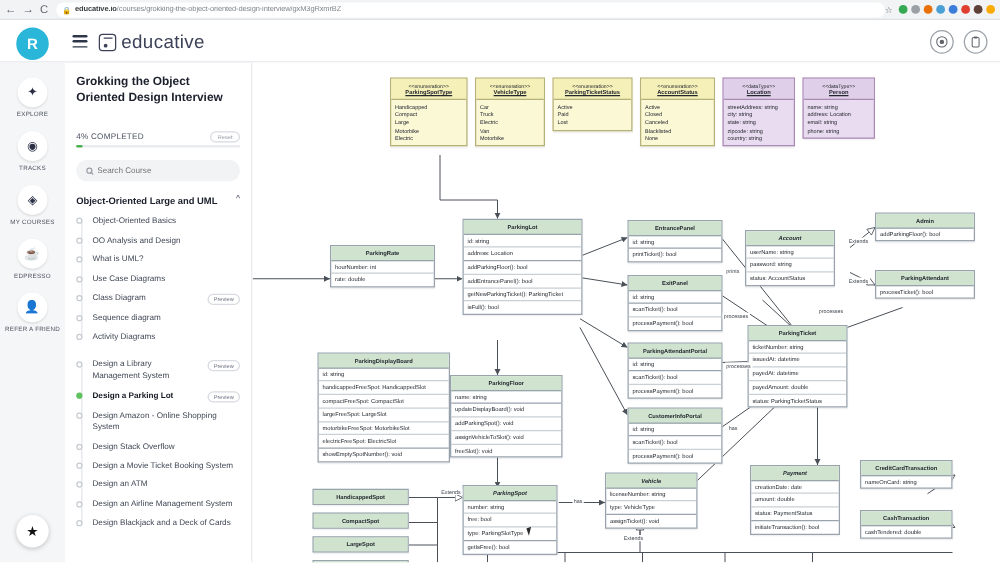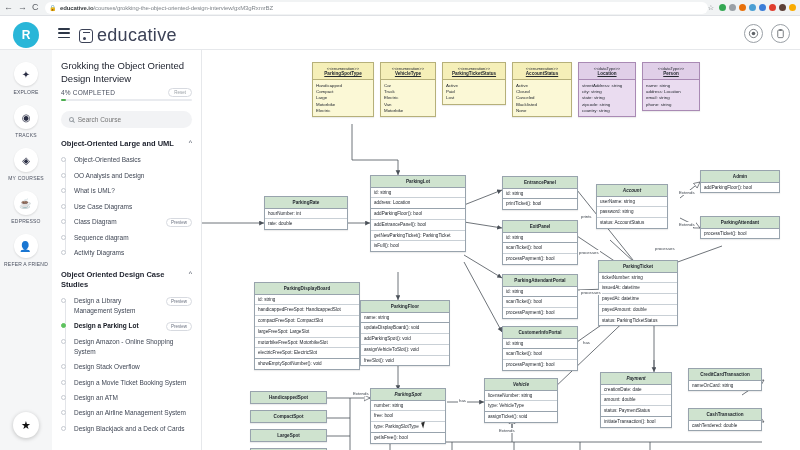--- a/index.html
+++ b/index.html
@@ -72,21 +72,21 @@
     position: relative;
   }
   .brand-mark::after {
     content: ""; position: absolute; left: 2.5px; bottom: 2px;
     width: 3px; height: 3px; border-radius: 50%; background: #3c4257;
   }
   .brand-mark::before {
     content: ""; position: absolute; left: 2.5px; top: 2.5px;
     width: 7px; height: 1.3px; background: #3c4257;
   }
-  .brand-name { font-size: 18px; color: #3c4257; letter-spacing: 0.3px; }
+  .brand-name { font-size: 15px; color: #3c4257; letter-spacing: 0.3px; }
   .header-actions { position: absolute; right: 10px; top: 8px; display: flex; gap: 8px; }
   .hdr-btn {
     width: 19px; height: 19px; border-radius: 50%;
     border: 1px solid #9aa0a6;
     display: flex; align-items: center; justify-content: center;
     background: #fff;
   }
   .hdr-btn svg { display: block; }
 
   
@@ -124,22 +124,22 @@
 
   
   .sidebar {
     width: 150px; min-width: 150px;
     background: #ffffff;
     border-right: 1px solid #e6e8eb;
     padding: 10px 9px 0 9px;
     overflow: hidden;
   }
   .course-title {
-    font-size: 9.5px; font-weight: normal; color: #1b1f2b;
-    line-height: 1.35; margin-bottom: 2px;
+    font-size: 9.5px; font-weight: bold; color: #1b1f2b;
+    line-height: 1.35; margin-bottom: 19px;
   }
   .progress-row { display: flex; align-items: center; justify-content: space-between; margin-bottom: 2px; }
   .progress-label { font-size: 6.5px; color: #4b5160; letter-spacing: 0.2px; }
   .progress-chip {
     font-size: 4.5px; color: #9aa0a6;
     border: 1px solid #d7dae0; border-radius: 7px;
     padding: 1px 5px;
   }
   .progress-track { height: 2px; background: #e9ebef; border-radius: 2px; margin-bottom: 10px; }
   .progress-fill { height: 2px; background: #4caf50; border-radius: 2px; width: 4%; }
@@ -381,24 +381,20 @@
       <div class="lesson">
         <span class="dot"></span>
         <span class="lesson-text">Sequence diagram</span>
       </div>
       <div class="lesson">
         <span class="dot"></span>
         <span class="lesson-text">Activity Diagrams</span>
       </div>
     </div>
 
-    <div class="section-head">
-      <span class="section-title">Object Oriented Design Case Studies</span>
-      <span class="chev">^</span>
-    </div>
     <div class="lesson-list">
       <div class="lesson">
         <span class="dot"></span>
         <span class="lesson-text">Design a Library Management System</span>
         <span class="preview-chip">Preview</span>
       </div>
       <div class="lesson active">
         <span class="dot done"></span>
         <span class="lesson-text">Design a Parking Lot</span>
         <span class="preview-chip">Preview</span>

